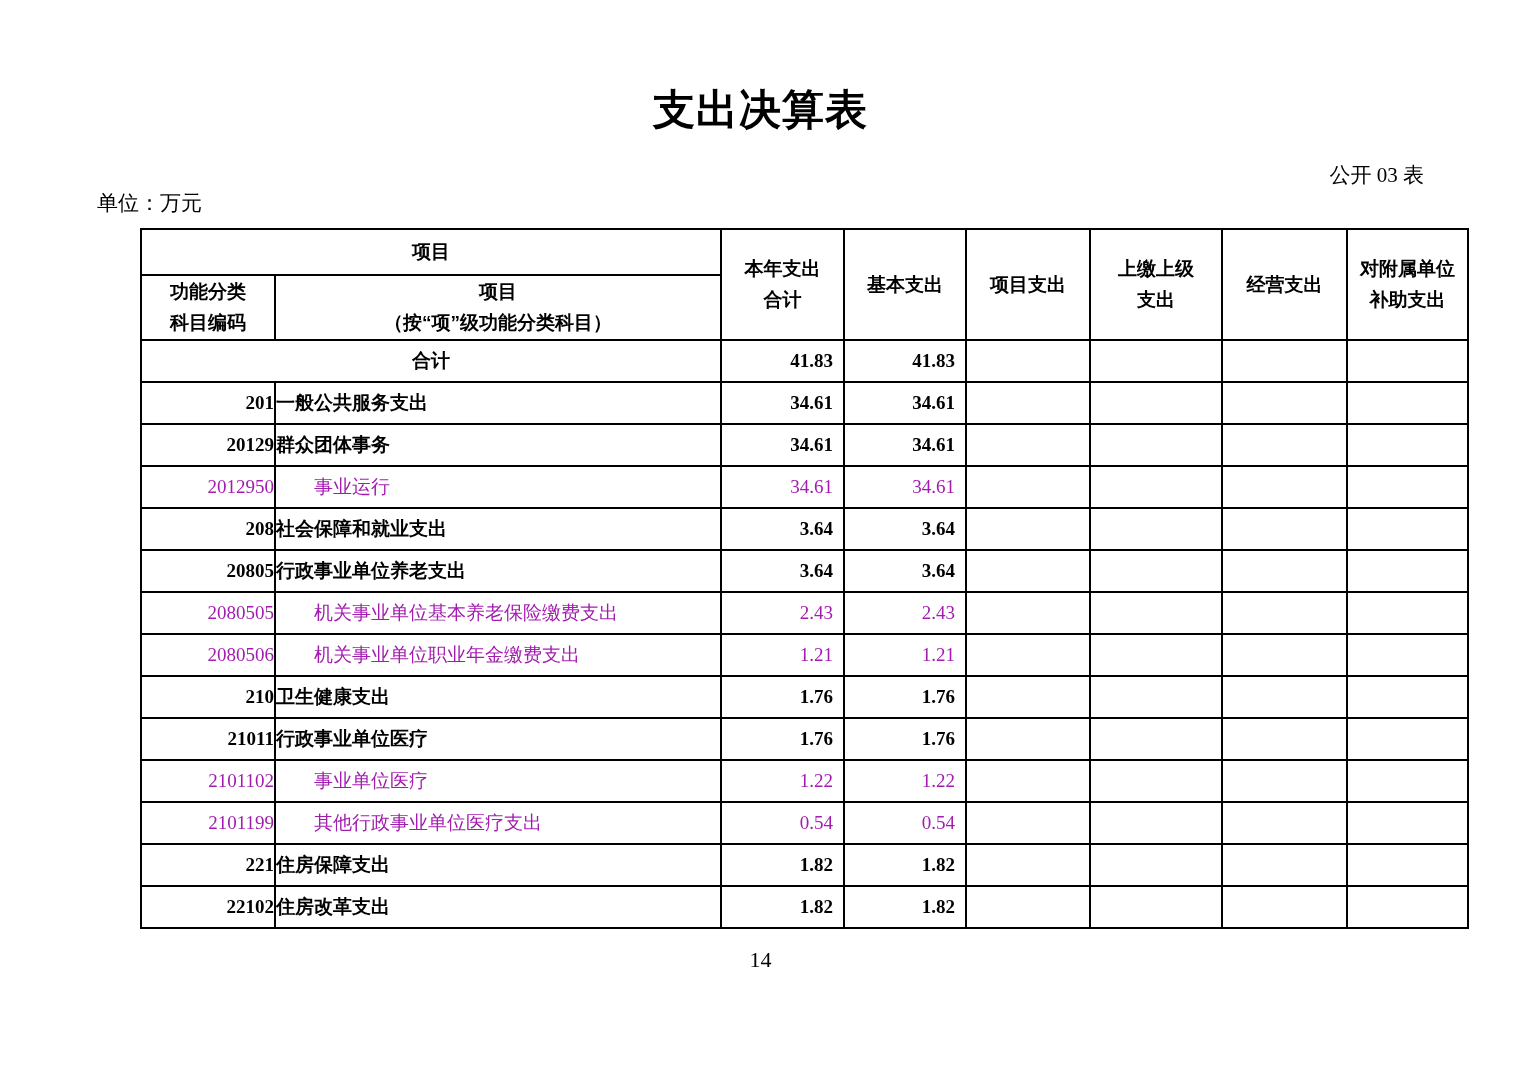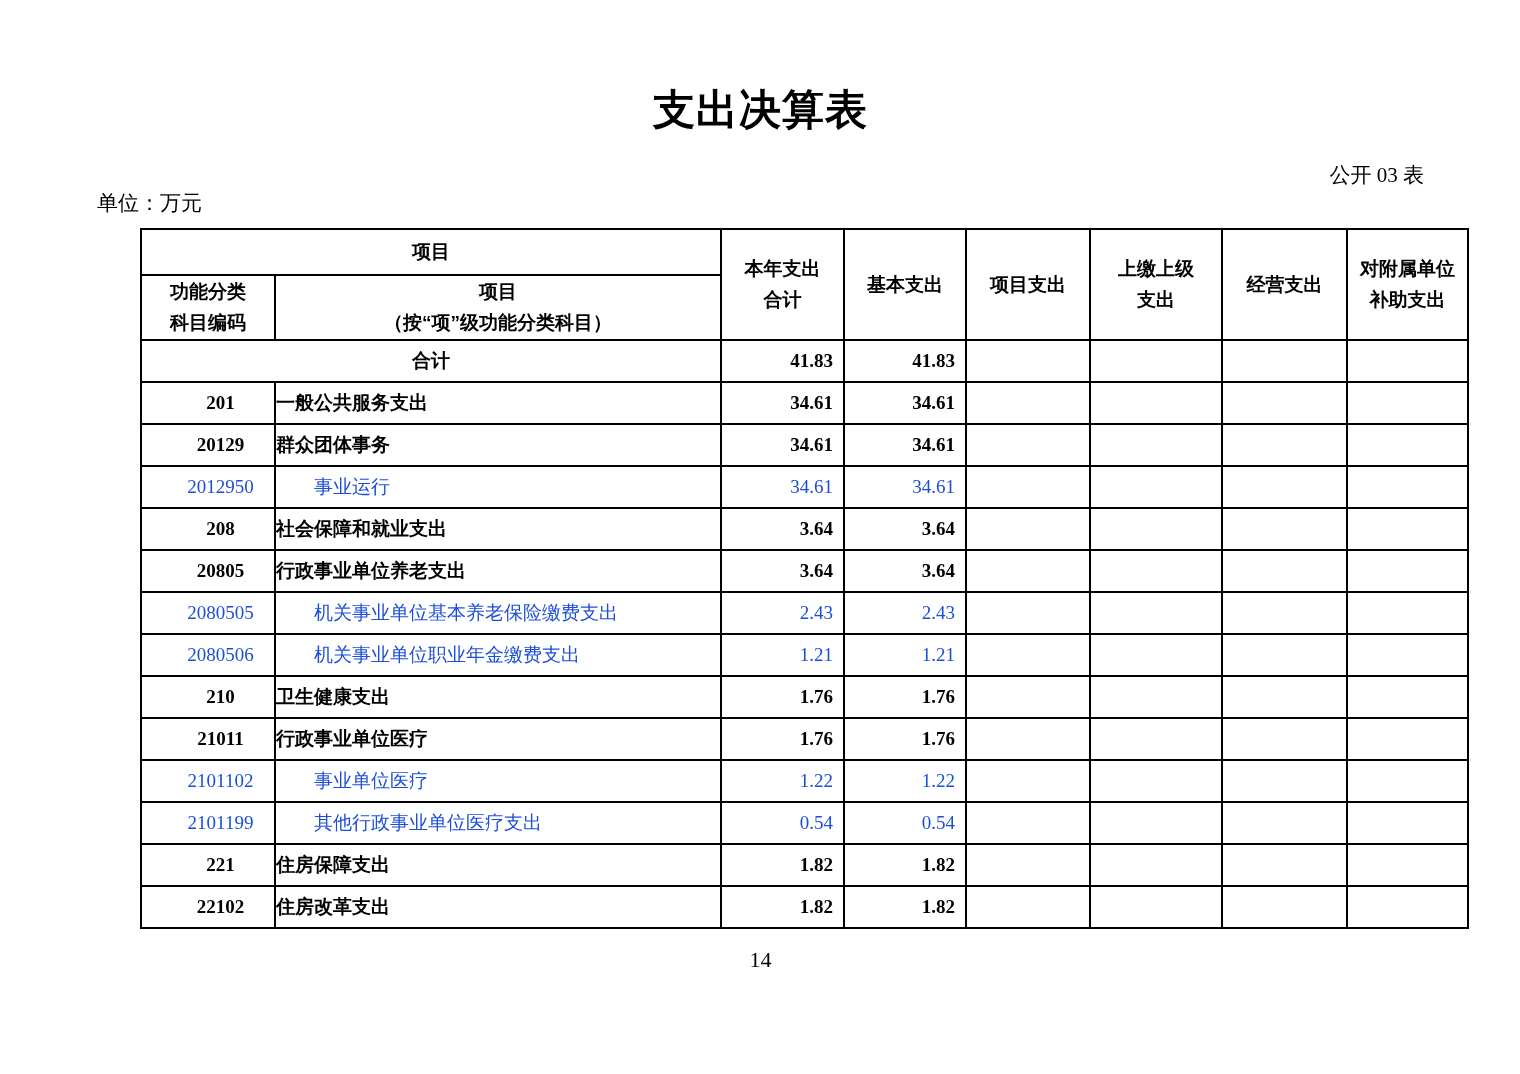--- a/index.html
+++ b/index.html
@@ -61,40 +61,40 @@
     white-space: pre-line;
     line-height: 1.65;
   }
   tr.hdr-top th { height: 46px; }
   tr.hdr-sub th { height: 57px; }
   table.fin td {
     height: 42px;
     font-size: 19px;
   }
   td.code {
-    text-align: center;
+    text-align: right;
     padding-left: 25px;
     font-family: "Liberation Serif", serif;
   }
   td.name {
     text-align: left;
   }
   td.num {
     text-align: right;
     padding-right: 10px;
     font-size: 20px;
     font-family: "Liberation Serif", serif;
   }
   td.total-label {
     text-align: center;
     font-weight: 600;
   }
   tr.bold td { font-weight: bold; color: #000; }
   tr.bold td.total-label { font-weight: 600; }
-  tr.detail td { font-weight: normal; color: #1d4ed8; }
+  tr.detail td { font-weight: normal; color: #a21caf; }
   tr.detail td.name { padding-left: 38px; }
   .page-number {
     margin-top: 18px;
     text-align: center;
     font-size: 22px;
   }
 </style>
 </head>
 <body>
 

